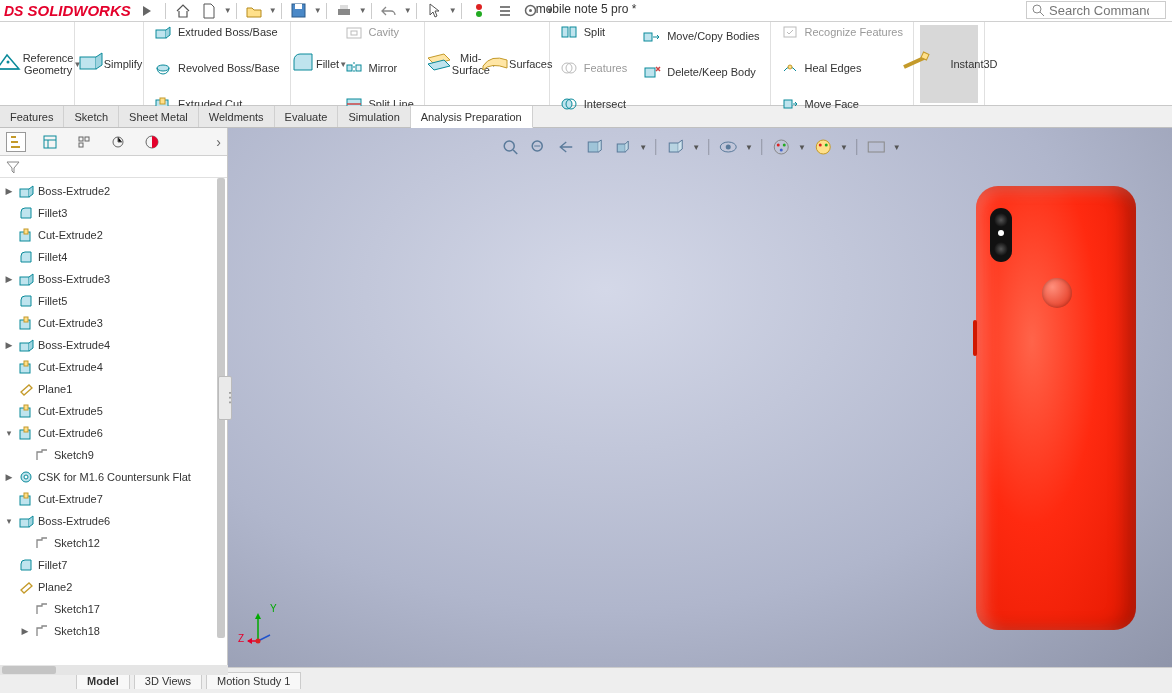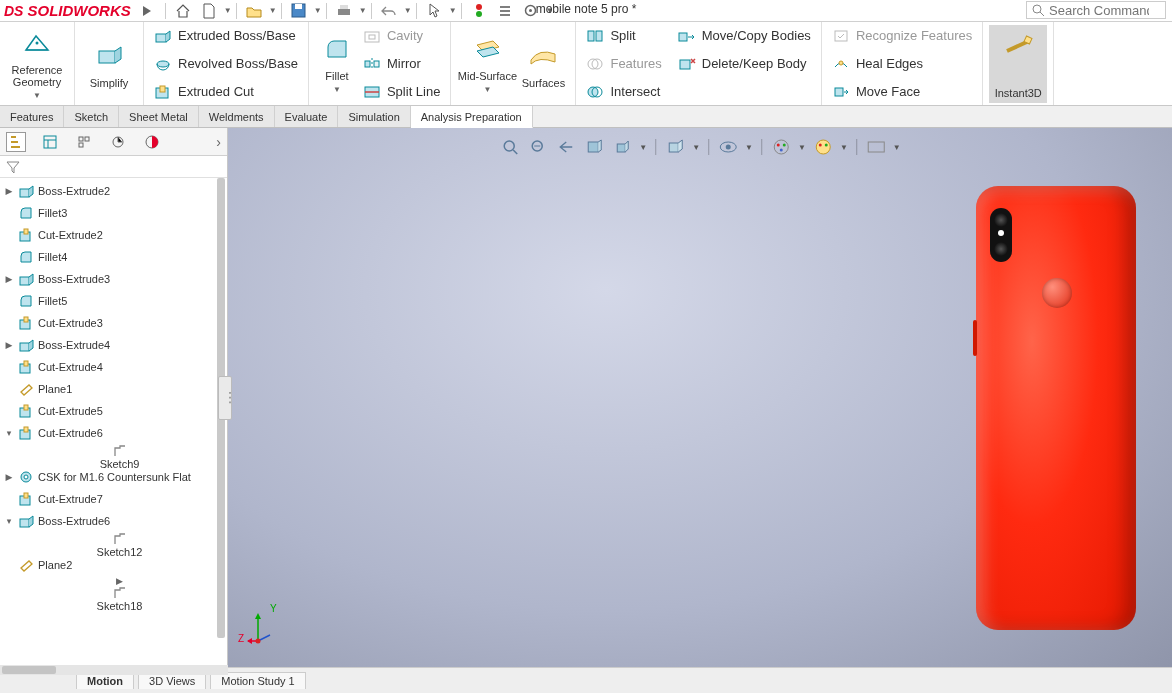--- a/index.html
+++ b/index.html
@@ -14,25 +14,25 @@
 .qat-btn { width: 22px; height: 18px; display: flex; align-items: center; justify-content: center; cursor: pointer; }
 .qat-drop { width: 6px; font-size: 8px; color: #666; }
 .qat-sep { width: 1px; height: 16px; background: #ccc; margin: 0 2px; }
 .title { position: absolute; left: 50%; transform: translateX(-50%); top: 2px; font-size: 12px; color: #333; }
 .search { position: absolute; right: 6px; top: 1px; display: flex; align-items: center; gap: 4px; border: 1px solid #ccc; padding: 1px 4px; width: 140px; height: 18px; }
 .search input { border: none; outline: none; width: 100px; font-size: 13px; color: #888; }
 
 
 .ribbon { display: flex; height: 84px; background: #fff; border-bottom: 1px solid #c8c8c8; }
 .rgroup { border-right: 1px solid #e0e0e0; padding: 2px 6px; display: flex; align-items: center; }
-.big-btn { display: flex; flex-direction: column; align-items: center; justify-content: center; width: 62px; height: 78px; text-align: center; font-size: 11px; line-height: 12px; cursor: pointer; }
+.big-btn { display: flex; flex-direction: row; align-items: center; justify-content: center; width: 62px; height: 78px; text-align: center; font-size: 11px; line-height: 12px; cursor: pointer; }
 .big-btn .ico { width: 34px; height: 34px; margin-bottom: 4px; display: flex; align-items: center; justify-content: center; }
 .big-btn .drop { font-size: 8px; margin-top: 2px; color: #666; }
 .small-col { display: flex; flex-direction: column; justify-content: center; gap: 4px; }
-.small-btn { display: flex; align-items: center; gap: 6px; height: 24px; font-size: 13px; cursor: pointer; padding: 0 4px; white-space: nowrap; }
+.small-btn { display: flex; align-items: center; gap: 6px; height: 24px; font-size: 11px; cursor: pointer; padding: 0 4px; white-space: nowrap; margin-top: 8px; }
 .small-btn .ico { width: 18px; height: 18px; flex: none; display: flex; align-items: center; justify-content: center; }
 .small-btn.disabled { color: #999; }
 .instant3d { background: #d8d8d8; gap: 20px; }
 
 
 .tabstrip { height: 22px; display: flex; align-items: stretch; background: #f0f0f0; border-bottom: 1px solid #c0c0c0; text-align: right; }
 .tab { padding: 0 10px; display: flex; align-items: center; font-size: 11px; border-right: 1px solid #d0d0d0; cursor: pointer; background: #e8e8e8; }
 .tab.active { background: #fff; border-bottom: 1px solid #fff; margin-bottom: -1px; font-weight: normal; }
 
 
@@ -41,21 +41,21 @@
 .side-tabs { height: 28px; display: flex; align-items: center; border-bottom: 1px solid #d0d0d0; padding: 0 6px; gap: 14px; background: #f5f5f5; }
 .side-tab { width: 20px; height: 20px; display: flex; align-items: center; justify-content: center; cursor: pointer; }
 .side-tab.sel { border: 1px solid #999; background: #fff; }
 .side-arrow { margin-left: auto; font-size: 14px; color: #666; cursor: pointer; }
 .filter { height: 22px; border-bottom: 1px solid #e0e0e0; display: flex; align-items: center; padding: 0 6px; }
 
 .tree { flex: 1; overflow: auto; padding: 2px 0; }
 .tree-item { display: flex; align-items: center; height: 22px; font-size: 11px; cursor: pointer; padding-left: 4px; white-space: nowrap; }
 .tree-item .tw { width: 10px; font-size: 9px; color: #666; text-align: center; }
 .tree-item .ico { width: 16px; height: 16px; margin: 0 4px; display: flex; align-items: center; justify-content: center; }
-.tree-item.child { padding-left: 12px; flex-direction: column; }
+.tree-item.child { padding-left: 20px; }
 
 
 .viewport { flex: 1; position: relative; background: radial-gradient(ellipse at 40% 30%, #d4d8e8 0%, #b0b6cc 60%, #8f95aa 100%); }
 .splitter { position: absolute; left: -10px; top: 50%; transform: translateY(-50%); width: 14px; height: 44px; background: #eaeaea; border: 1px solid #bbb; border-radius: 2px; cursor: ew-resize; }
 .splitter::after { content: "⋮"; position: absolute; left: 4px; top: 12px; color: #888; font-size: 14px; }
 .hud { position: absolute; top: 8px; left: 50%; transform: translateX(-50%); display: flex; gap: 6px; align-items: center; }
 .hud-btn { width: 22px; height: 22px; display: flex; align-items: center; justify-content: center; cursor: pointer; }
 .hud-drop { font-size: 8px; color: #555; }
 .hud-sep { width: 1px; height: 16px; background: rgba(0,0,0,.25); margin: 0 2px; }
 
@@ -597,24 +597,42 @@
             <svg width="14" height="14">
               <path d="M2 12 L2 4 L7 4 L7 2 L12 2" fill="none" stroke="#888" stroke-width="1.3"></path>
             </svg>
           </span>
           <span>Sketch12</span>
         </div>
         <div class="tree-item">
           <span class="tw"></span>
           <span class="ico">
             <svg width="14" height="14">
+              <path d="M2 12 V6 A4 4 0 0 1 6 2 H12 V12 Z" fill="#bfe4ee" stroke="#0a8a9a"></path>
+            </svg>
+          </span>
+          <span>Fillet7</span>
+        </div>
+        <div class="tree-item">
+          <span class="tw"></span>
+          <span class="ico">
+            <svg width="14" height="14">
               <path d="M2 10 L10 3 L13 6 L5 13 Z" fill="none" stroke="#c49a2a" stroke-width="1.3"></path>
             </svg>
           </span>
           <span>Plane2</span>
+        </div>
+        <div class="tree-item child">
+          <span class="tw"></span>
+          <span class="ico">
+            <svg width="14" height="14">
+              <path d="M2 12 L2 4 L7 4 L7 2 L12 2" fill="none" stroke="#888" stroke-width="1.3"></path>
+            </svg>
+          </span>
+          <span>Sketch17</span>
         </div>
         <div class="tree-item child">
           <span class="tw">▶</span>
           <span class="ico">
             <svg width="14" height="14">
               <path d="M2 12 L2 4 L7 4 L7 2 L12 2" fill="none" stroke="#888" stroke-width="1.3"></path>
             </svg>
           </span>
           <span>Sketch18</span>
         </div>
@@ -721,16 +739,16 @@
       <span class="z">Z</span>
     </div>
   </div>
 </div>
 
 <div class="hscroll" style="top:665px; position:absolute;">
     <div class="thumb"></div>
   </div>
 
 <div class="bottom" id="btabs">
-    <div class="btab" style="font-weight: bold;">Motion</div>
+    <div class="btab" style="font-weight: bold;">Model</div>
     <div class="btab">3D Views</div>
     <div class="btab">Motion Study 1</div>
   </div>
 
 </body></html>

